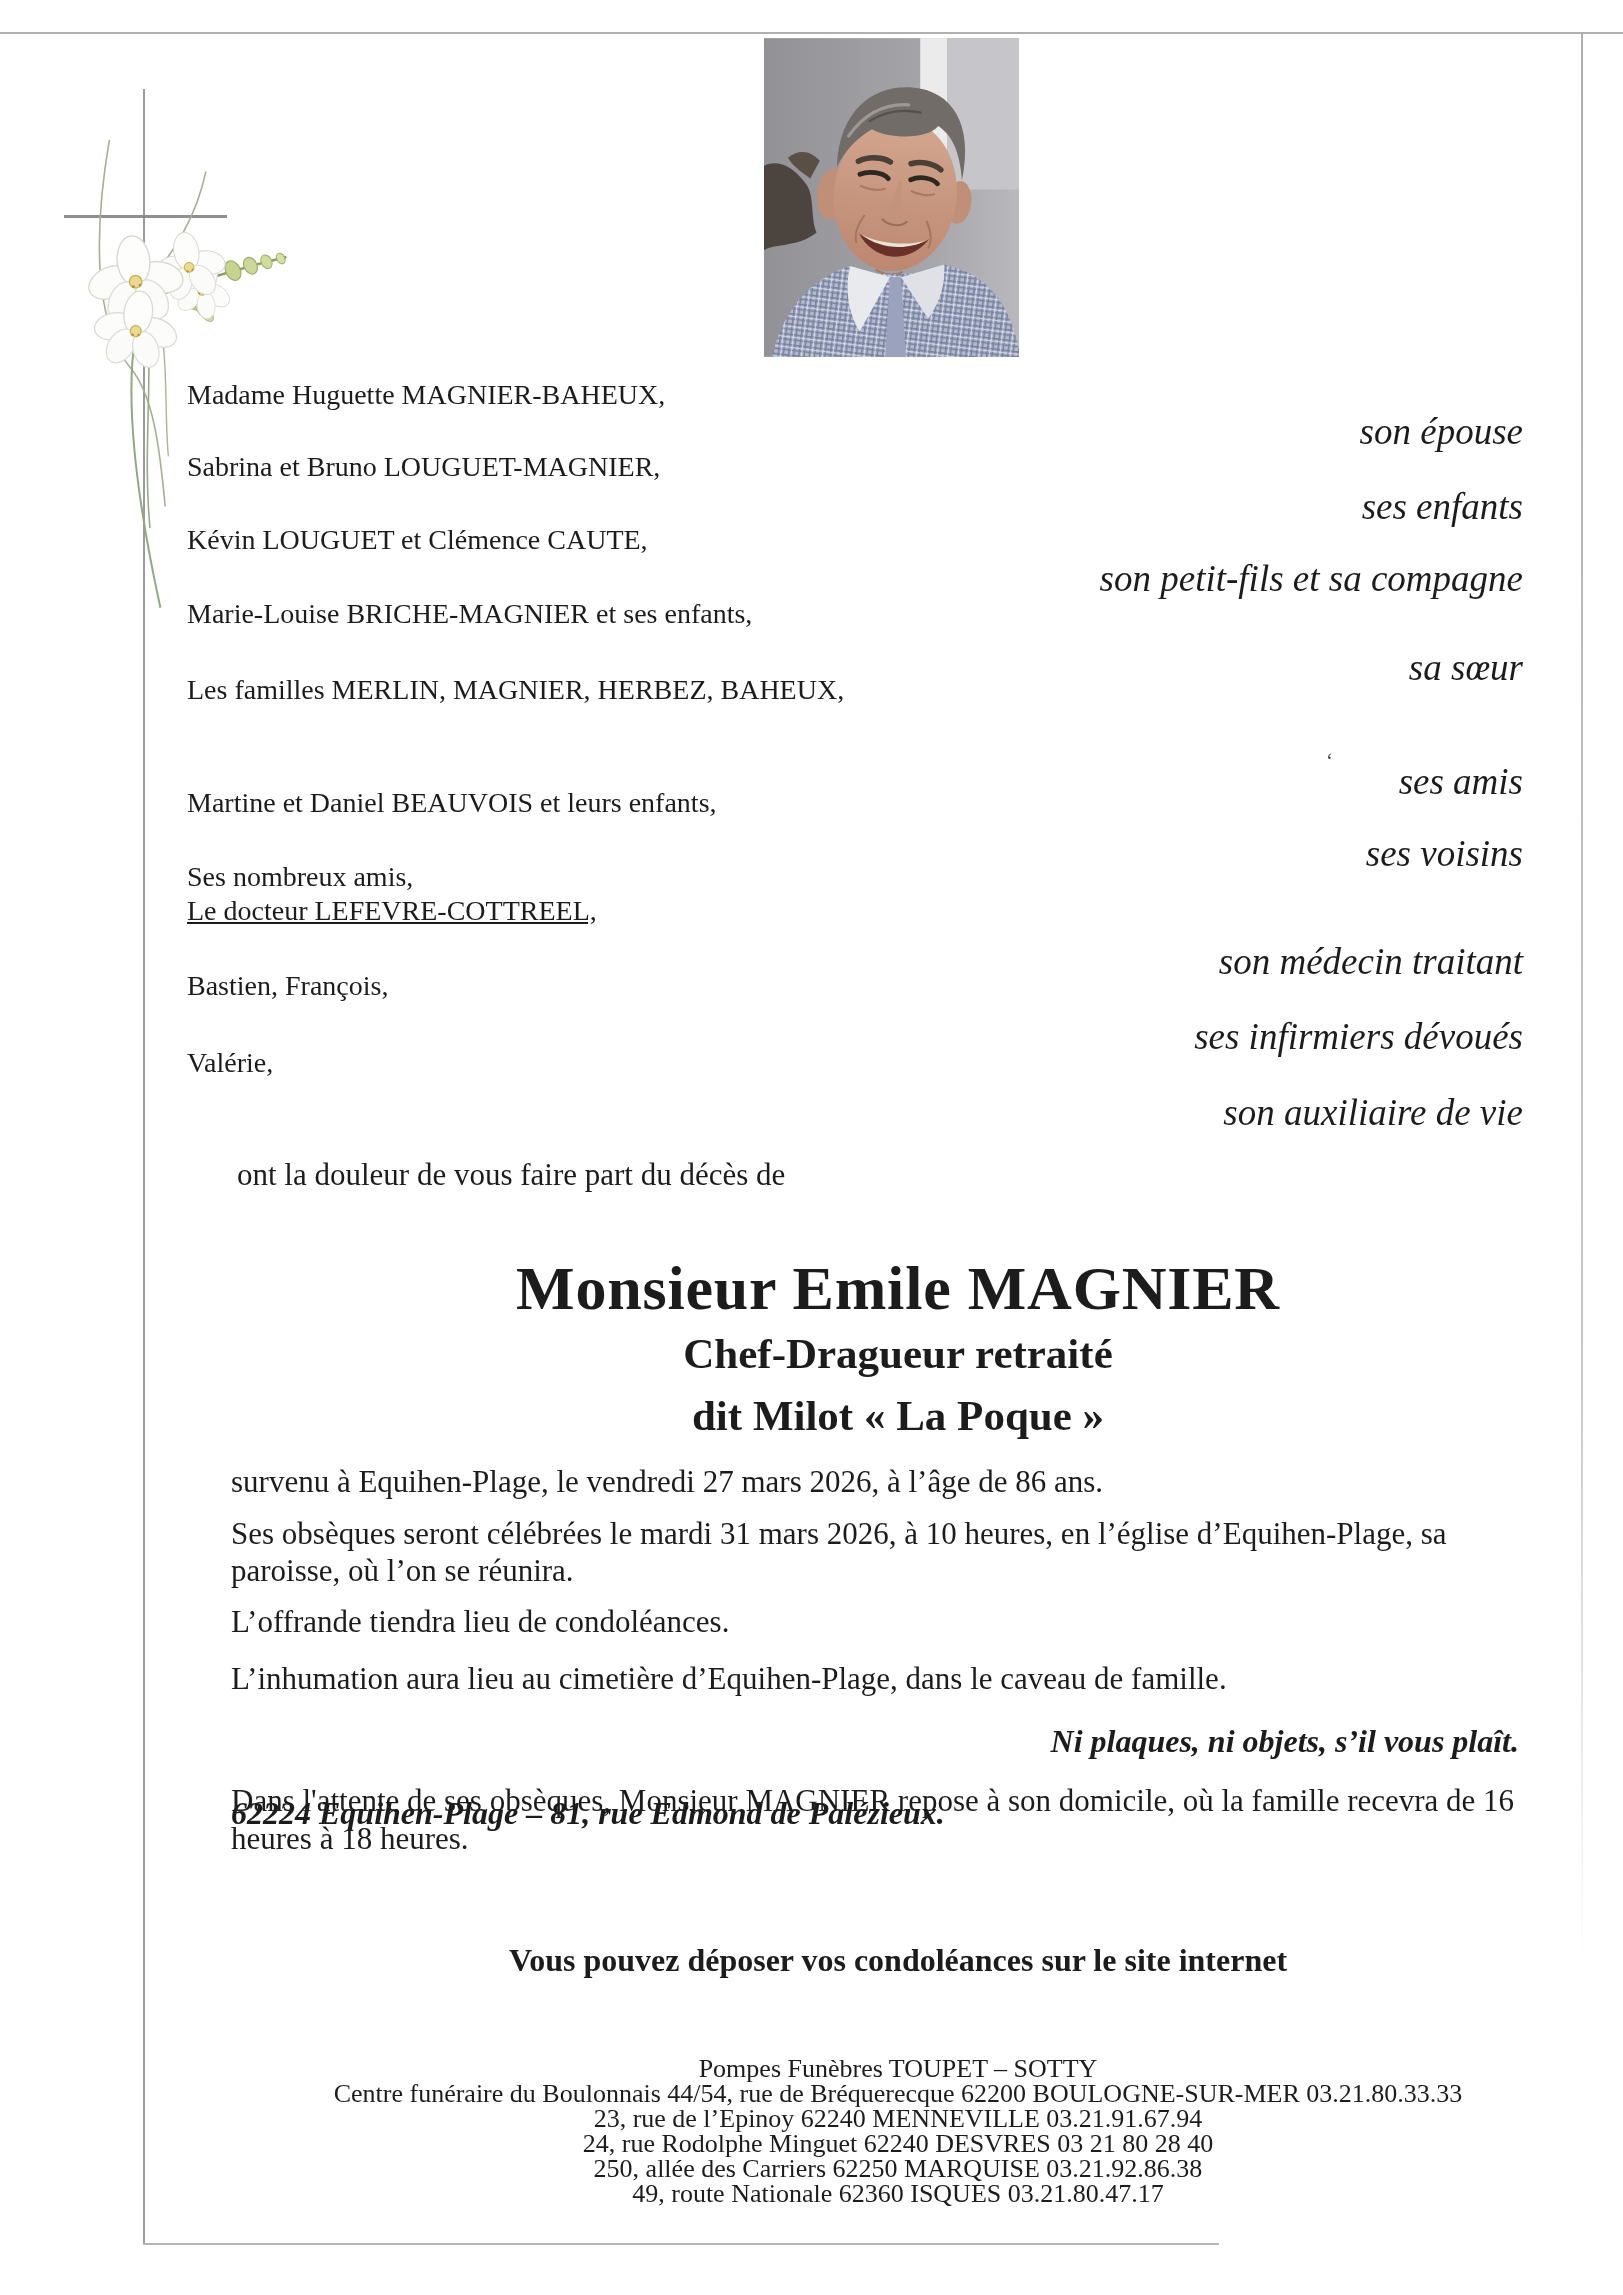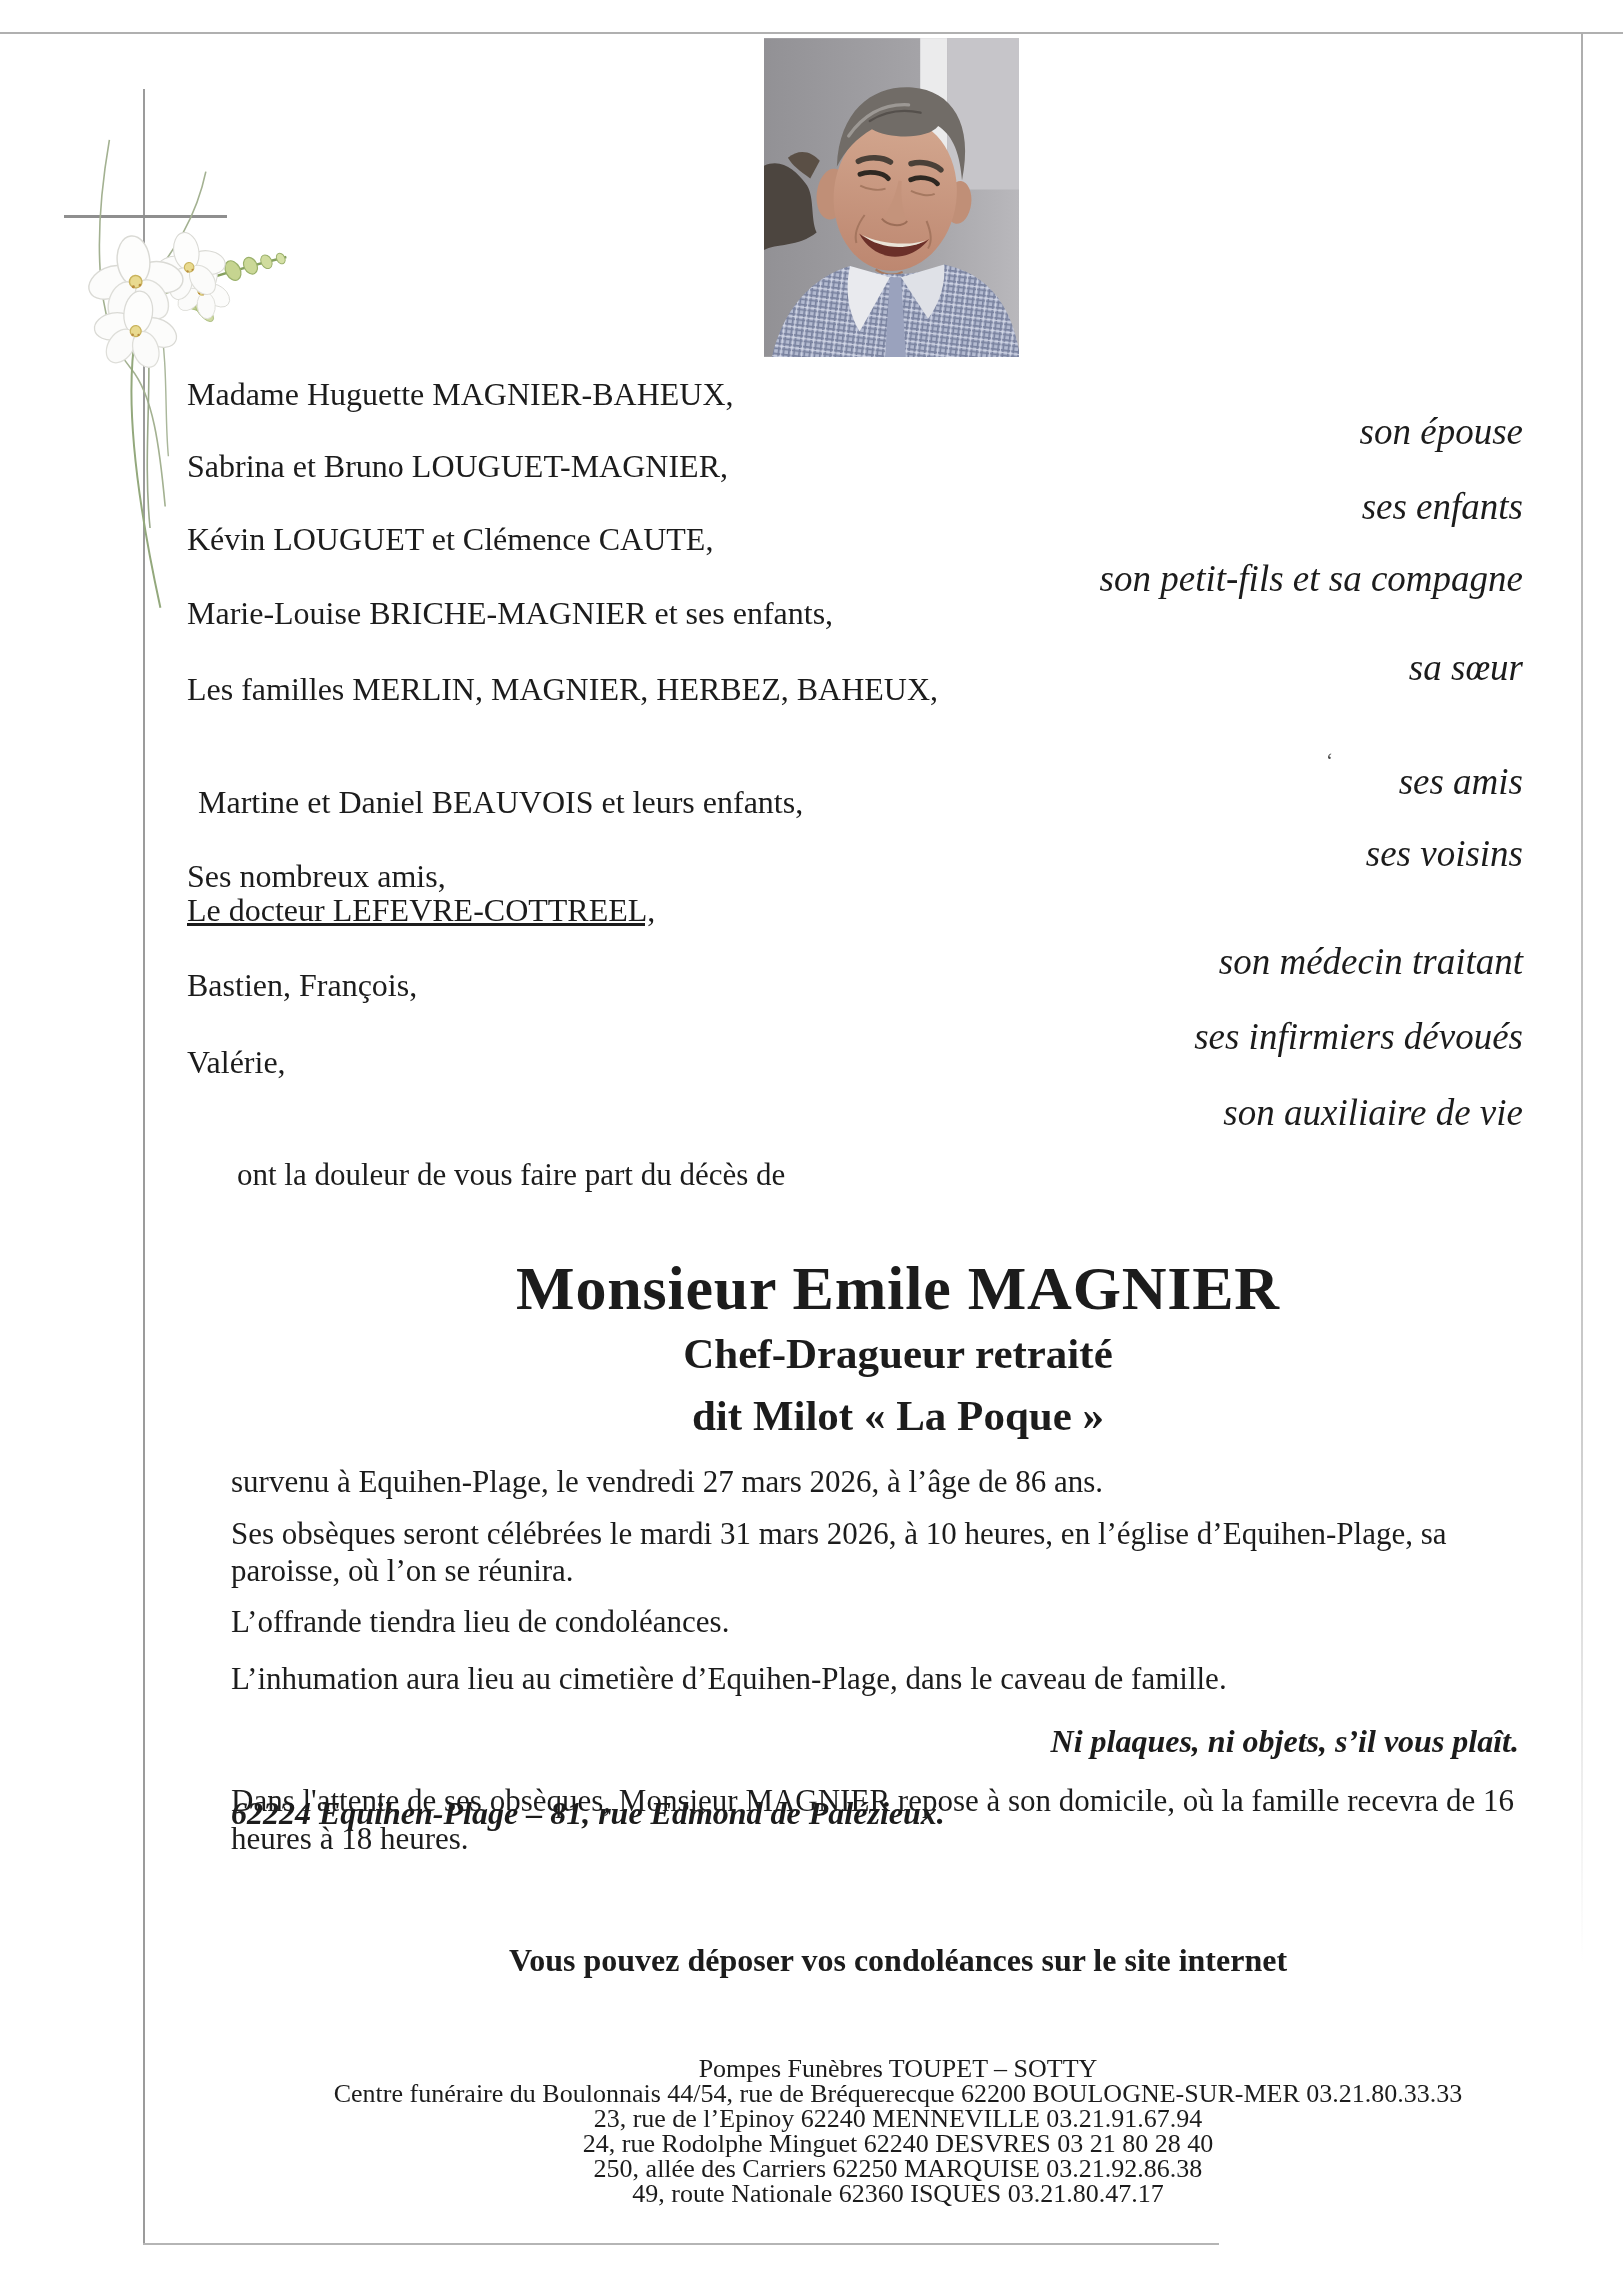--- a/index.html
+++ b/index.html
@@ -6,21 +6,21 @@
   .page{
     position:relative;
     width:1624px;height:2295px;
     background:#ffffff;
     font-family:"Liberation Serif", serif;
     color:#1c1c1c;
     overflow:hidden;
   }
   .abs{position:absolute;}
   .line{position:absolute;white-space:nowrap;}
-  .name{font-size:32px;line-height:35px;}
+  .name{font-size:28px;line-height:35px;}
   .rel{font-size:37px;font-style:italic;text-align:right;right:101px;}
   .intro{font-size:31px;}
   .center-col{position:absolute;left:175px;width:1446px;text-align:center;}
   .deceased-name{font-size:62px;font-weight:bold;letter-spacing:0.8px;}
   .deceased-sub{font-size:43px;font-weight:bold;}
   .para{position:absolute;font-size:31px;line-height:37px;}
   .bi{font-weight:bold;font-style:italic;font-size:32px;}
   .bold-center{font-weight:bold;font-size:32px;line-height:37px;}
   .footer-block{position:absolute;left:175px;width:1446px;text-align:center;font-size:26px;line-height:25px;}
   .scanline{position:absolute;pointer-events:none;}
@@ -135,21 +135,21 @@
     <path d="M108,286 L158,300 L120,368 C104,342 102,312 108,286 Z" fill="#e9eaee"></path>
     <path d="M226,284 L172,300 L206,352 C222,330 228,306 226,284 Z" fill="#dfe1e7"></path>
     <path d="M158,300 L172,300 L178,400 L152,400 Z" fill="#9aa2bd"></path>
   </svg>
 
   <div class="line name" style="left:187px;top:377px;">Madame Huguette MAGNIER-BAHEUX,</div>
   <div class="line name" style="left:187px;top:449px;">Sabrina et Bruno LOUGUET-MAGNIER,</div>
   <div class="line name" style="left:187px;top:522px;">Kévin LOUGUET et Clémence CAUTE,</div>
   <div class="line name" style="left:187px;top:596px;">Marie-Louise BRICHE-MAGNIER et ses enfants,</div>
   <div class="line name" style="left:187px;top:672px;">Les familles MERLIN, MAGNIER, HERBEZ, BAHEUX,</div>
-  <div class="line name" style="left:198px;top:785px;">Martine et Daniel BEAUVOIS et leurs enfants,</div>
+  <div class="line name" style="left:187px;top:785px;">Martine et Daniel BEAUVOIS et leurs enfants,</div>
   <div class="line name" style="left:187px;top:859px;">Ses nombreux amis,</div>
   <div class="line name" style="left:187px;top:893px;text-decoration:underline;">Le docteur LEFEVRE-COTTREEL,</div>
   <div class="line name" style="left:187px;top:968px;">Bastien, François,</div>
   <div class="line name" style="left:187px;top:1045px;">Valérie,</div>
 
   <div class="line rel" style="top:410px;">son épouse</div>
   <div class="line rel" style="top:485px;">ses enfants</div>
   <div class="line rel" style="top:557px;">son petit-fils et sa compagne</div>
   <div class="line rel" style="top:646px;">sa sœur</div>
   <div class="line rel" style="top:760px;">ses amis</div>

